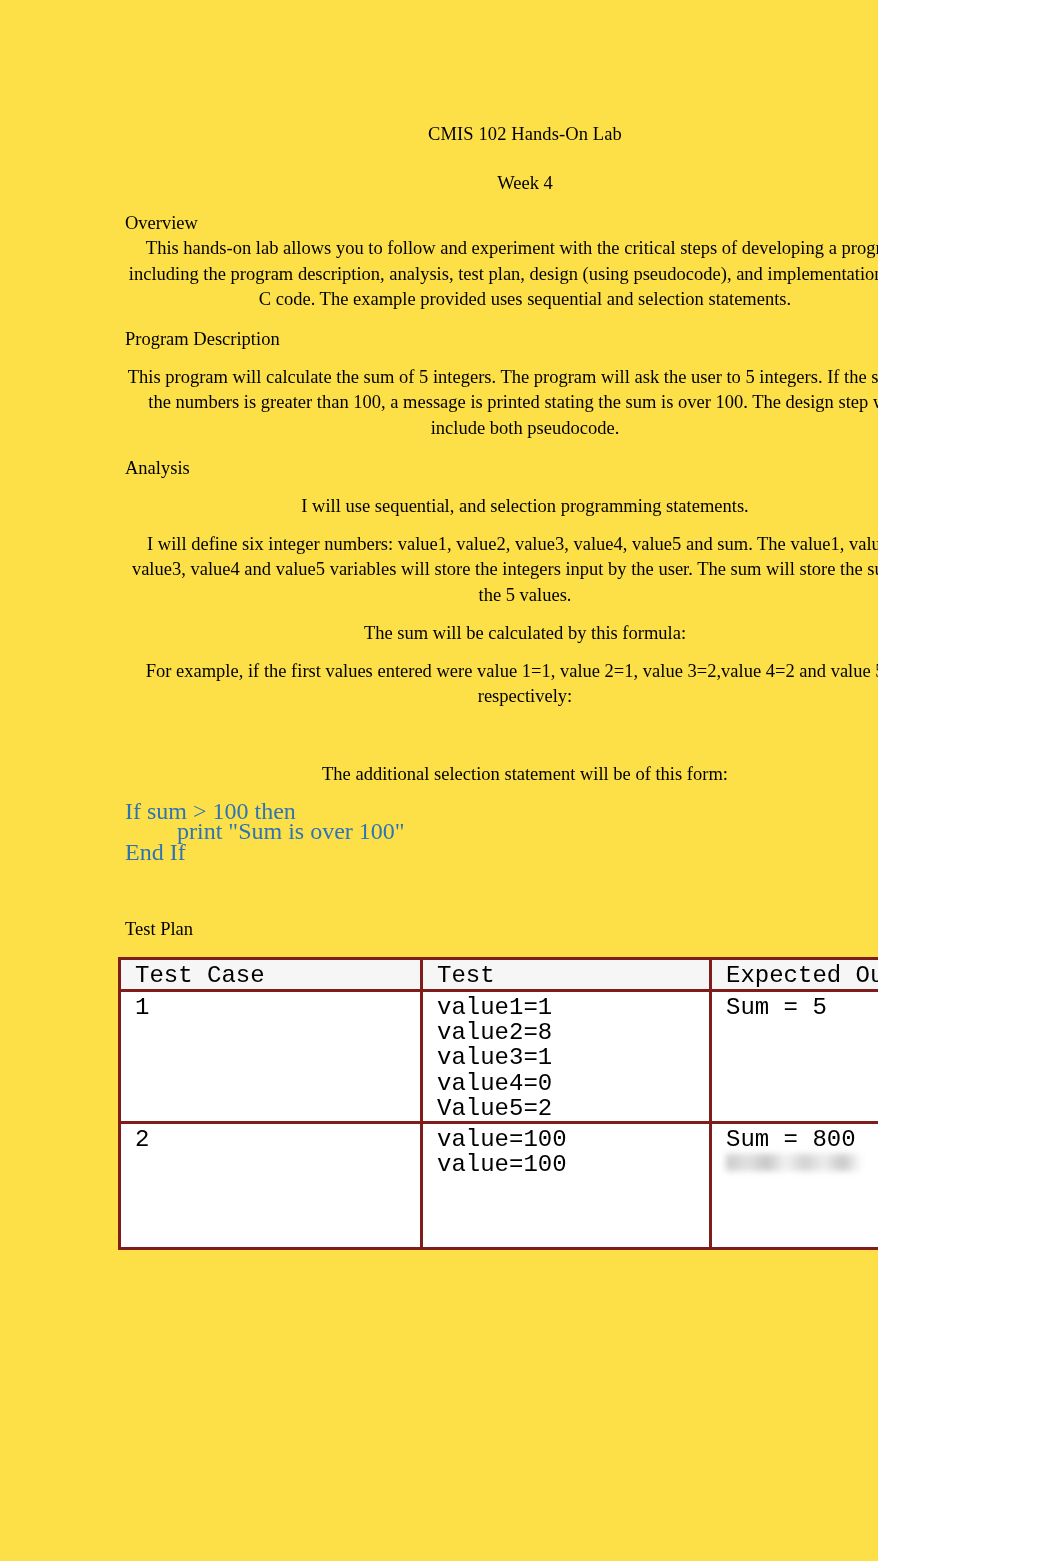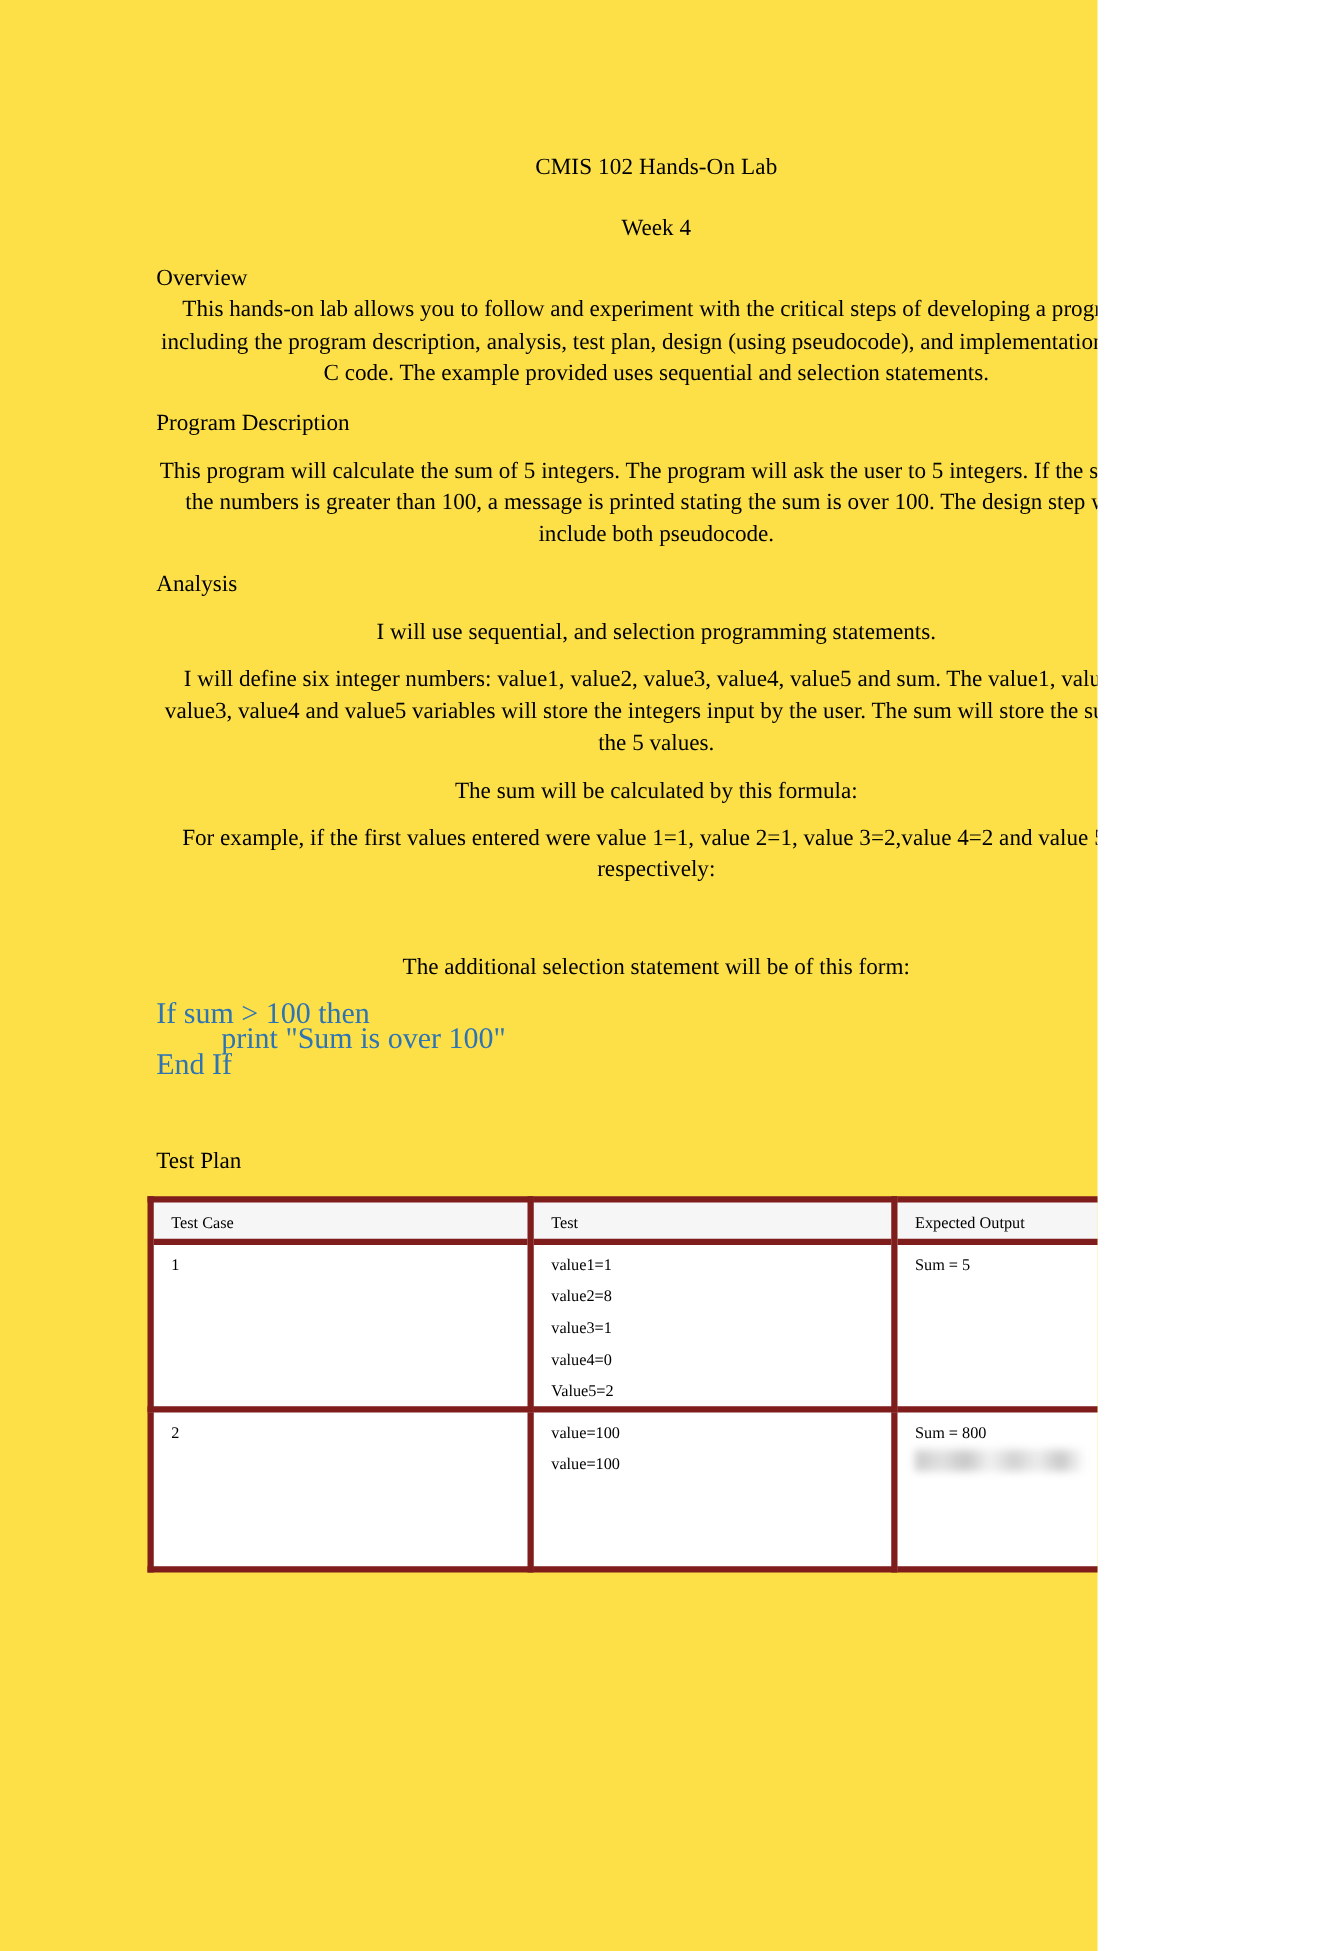--- a/index.html
+++ b/index.html
@@ -64,27 +64,28 @@
   .test-table {
     position: absolute;
     left: 118px;
     top: 957px;
     width: 828px;
     border-collapse: collapse;
     table-layout: fixed;
     filter: blur(0.55px);
   }
   .test-table td {
-    border: 5px solid #7f1d1d;
+    border: 3px solid #7f1d1d;
     vertical-align: top;
     padding: 3px 0 0 14px;
-    font-size: 13px;
+    font-size: 24px;
     line-height: 25.2px;
     background: #ffffff;
     box-shadow: inset 0 0 3px 0 rgba(0,0,0,0.012);
+    font-family: Liberation Mono, monospace;
   }
   .test-table tr.header-row td {
     background: #f6f6f6;
     border-bottom: 1px solid #ededed;
     height: 26px;
     padding-bottom: 0;
   }
   .col-1 { width: 285px; }
   .col-2 { width: 272px; }
   .col-3 { width: 271px; }

